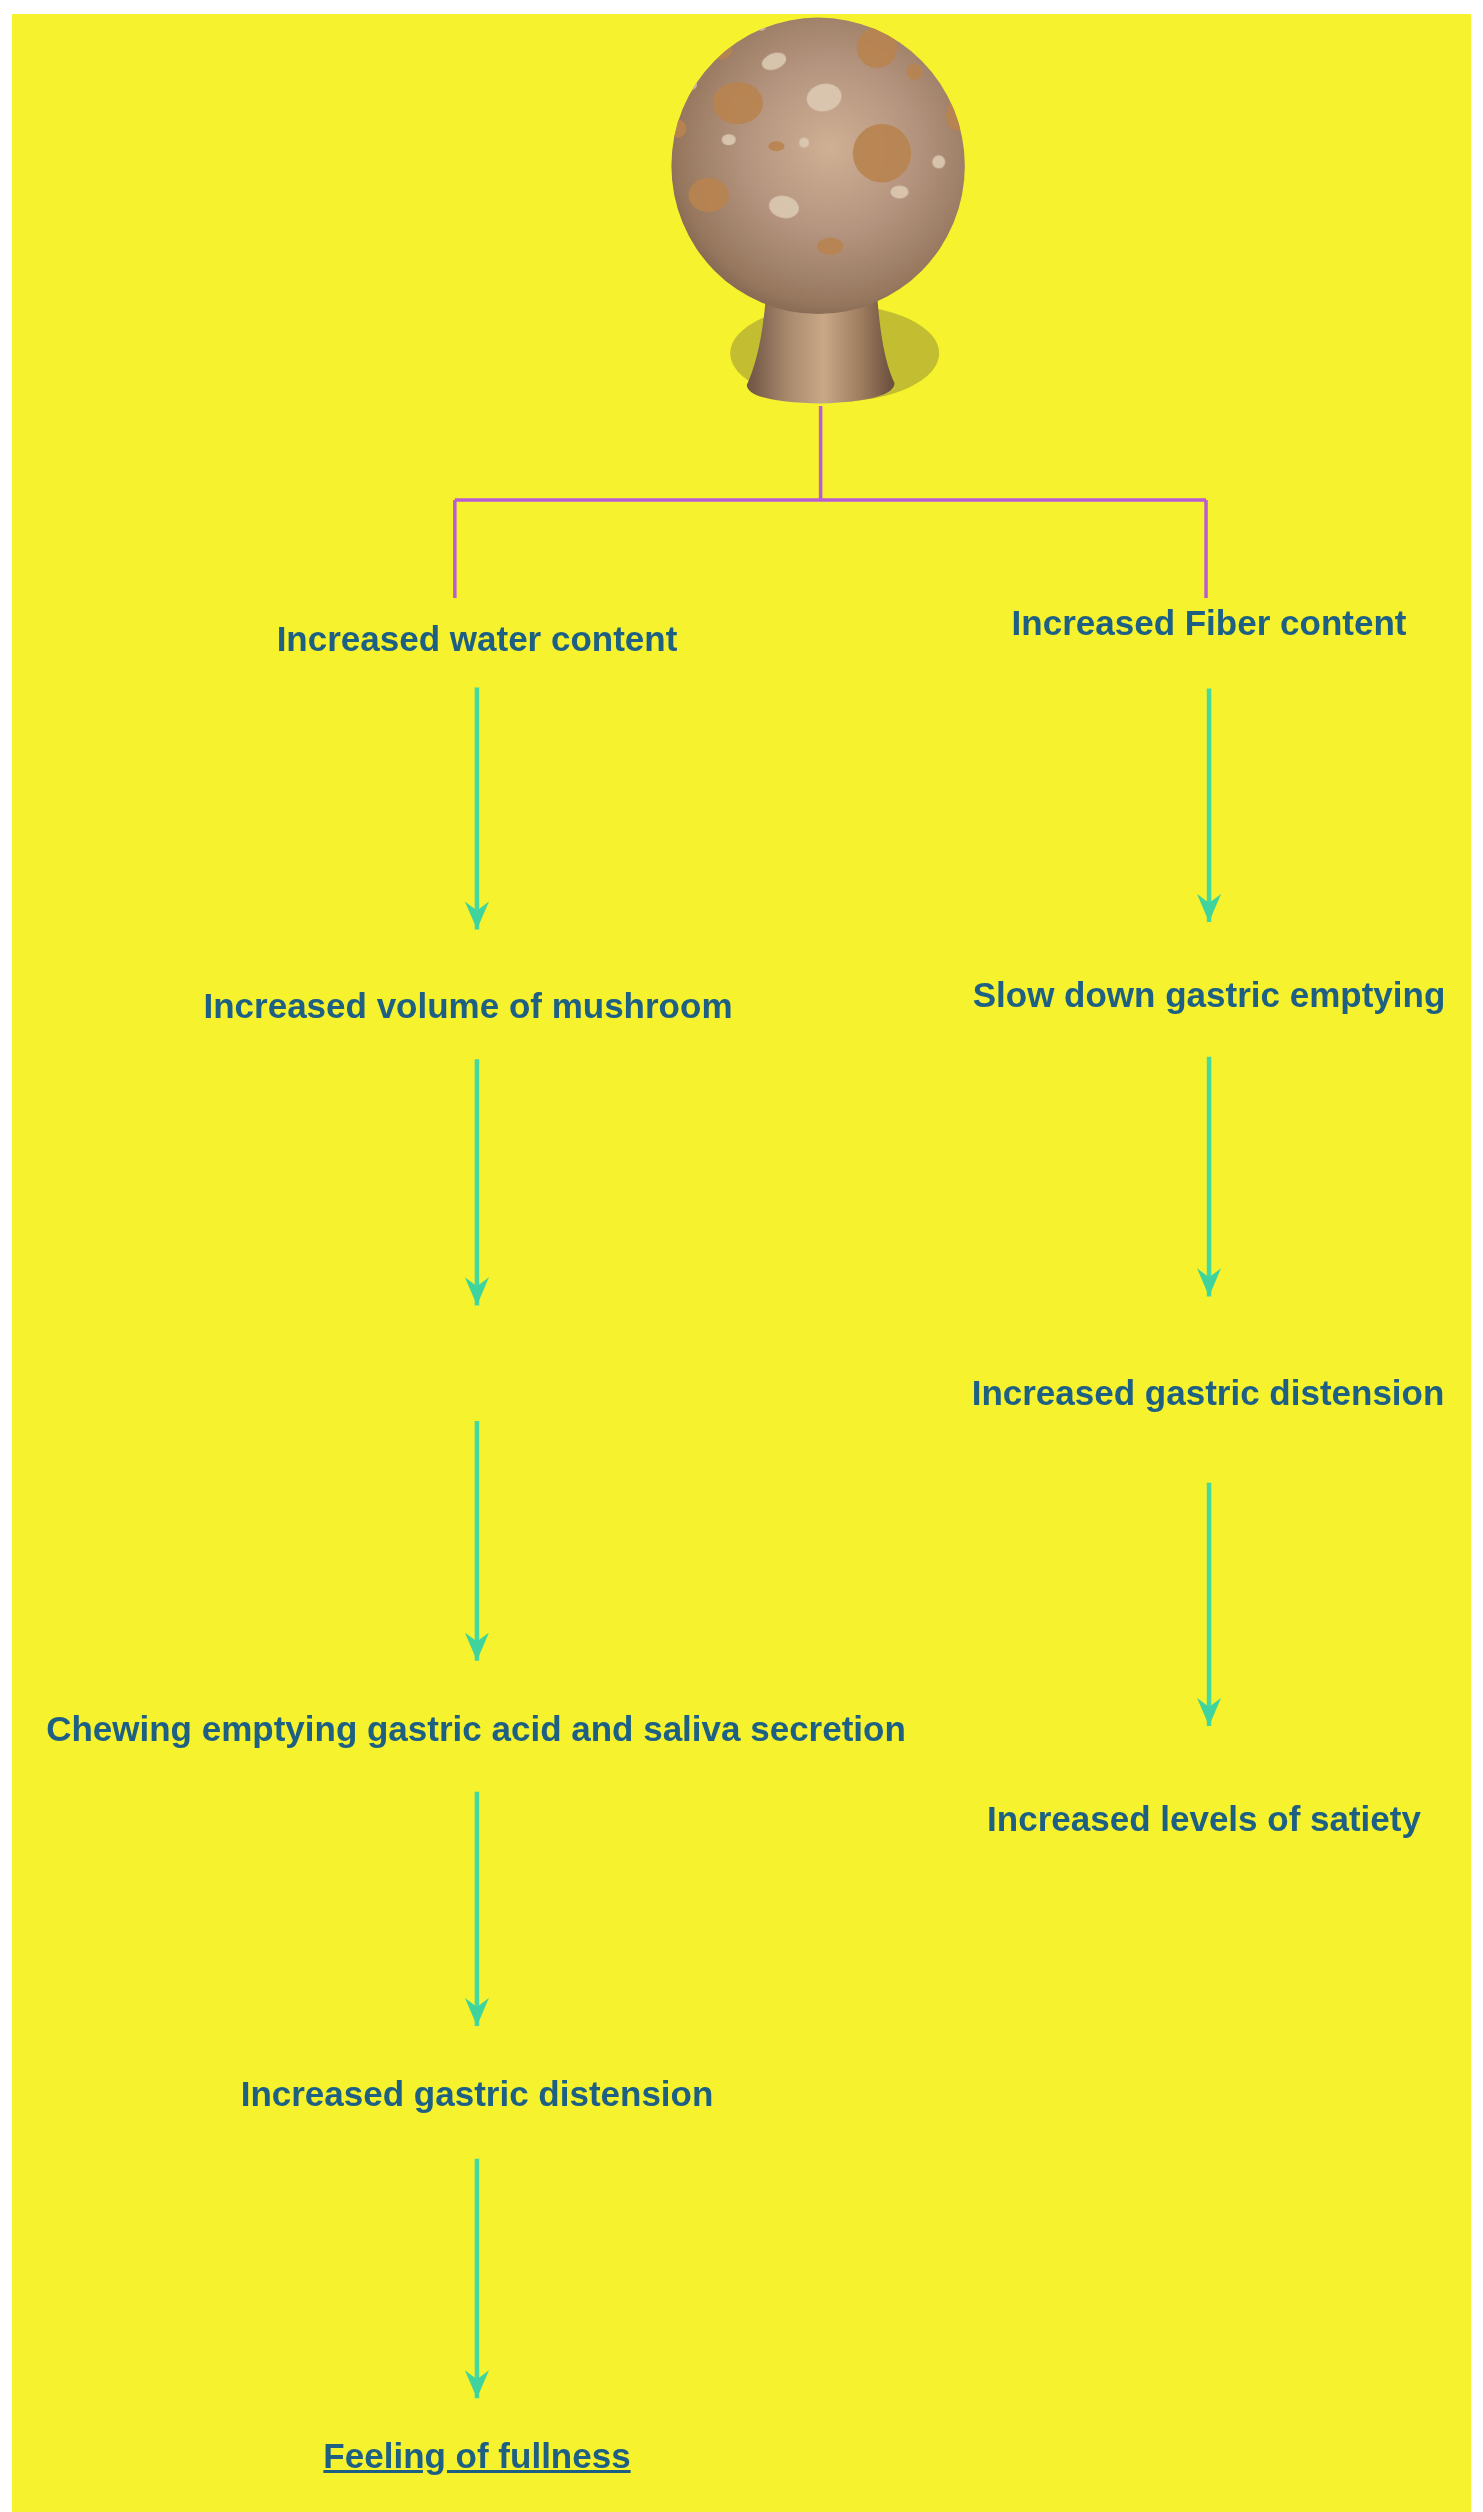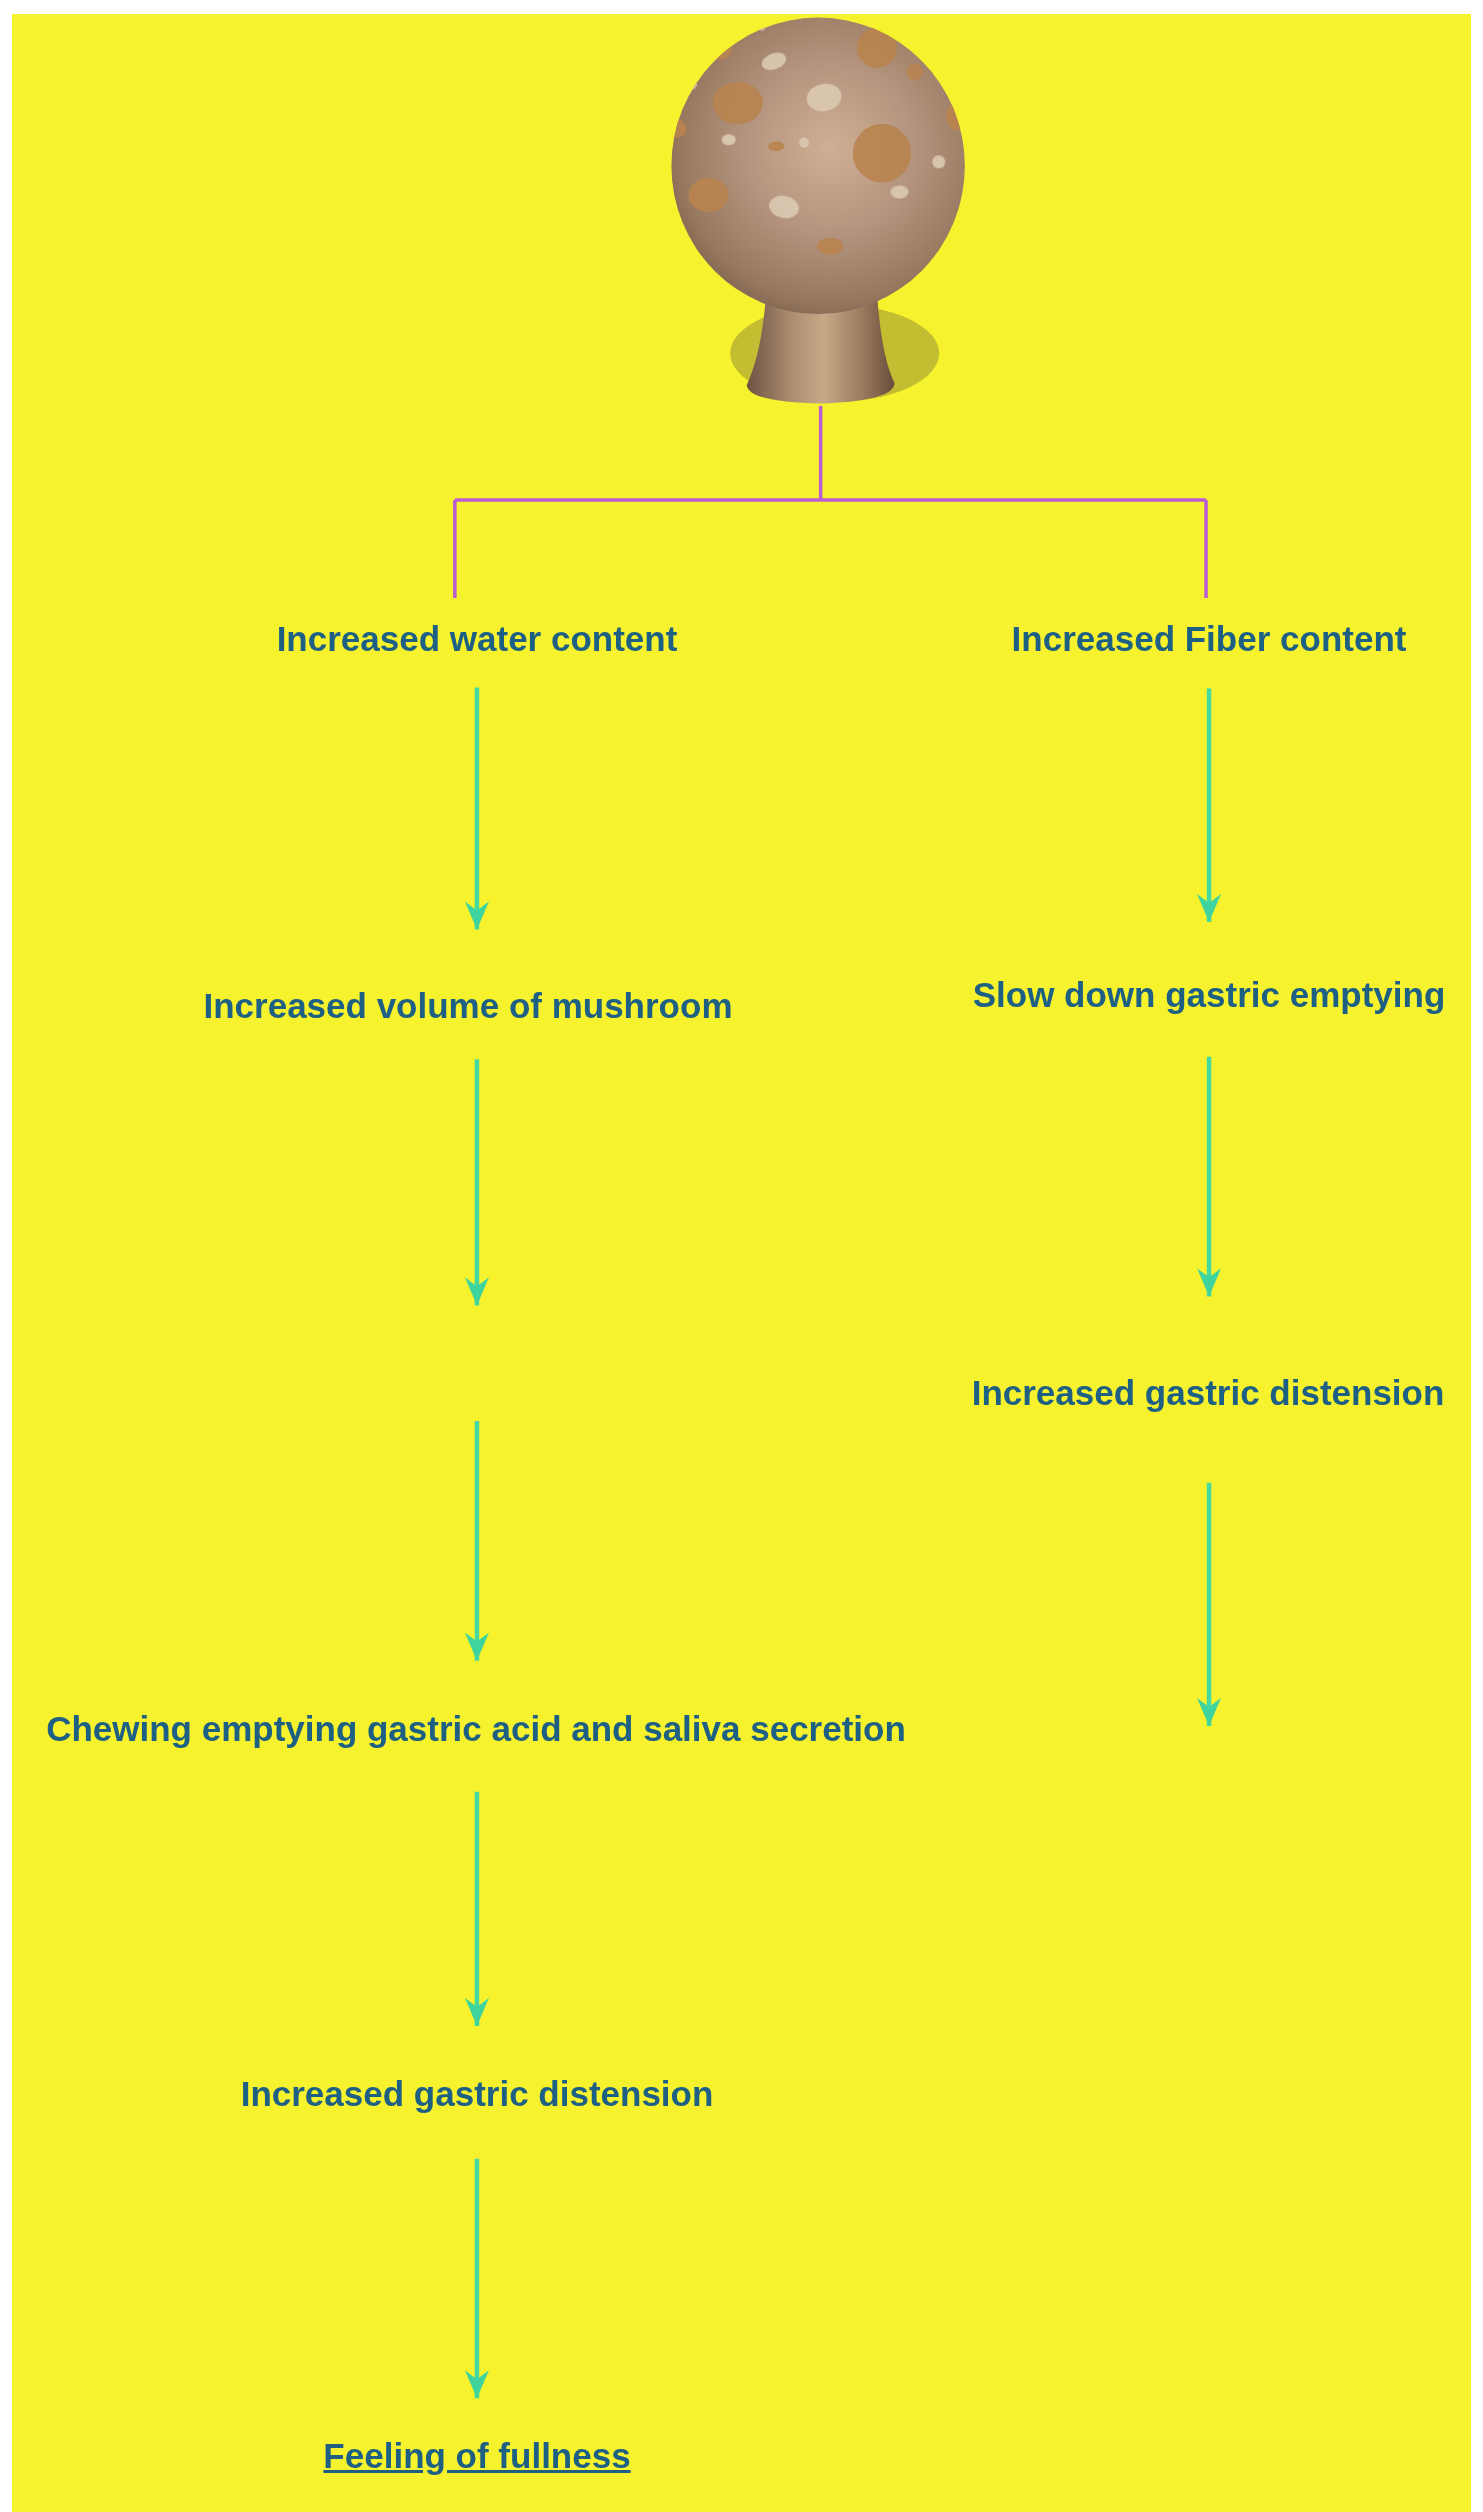--- a/index.html
+++ b/index.html
@@ -117,18 +117,19 @@
       <line x1="2406" y1="2951" x2="2406" y2="3435" marker-end="url(#dart)"></line>
     </g>
   </svg>
 
   <div class="node-label" style="left:477px;  top:639px;">Increased water content</div>
   <div class="node-label" style="left:468px;  top:1006px;">Increased volume of mushroom</div>
   <div class="node-label" style="left:476px;  top:1729px;">Chewing emptying gastric acid and saliva secretion</div>
   <div class="node-label" style="left:477px;  top:2094px;">Increased gastric distension</div>
   <div class="node-label" style="left:477px;  top:2456px;text-decoration:underline;">Feeling of fullness</div>
 
-  <div class="node-label" style="left:1209px; top:639px;">Increased Fiber content</div>
+  <div class="node-label" style="left:1209px; top:623px;">Increased Fiber content</div>
   <div class="node-label" style="left:1209px; top:995px;text-align:right;">Slow down gastric emptying</div>
   <div class="node-label" style="left:1208px; top:1393px;">Increased gastric distension</div>
+  <div class="node-label" style="left:1204px; top:1819px;">Increased levels of satiety</div>
 
 </div>
 
 
 </body></html>

